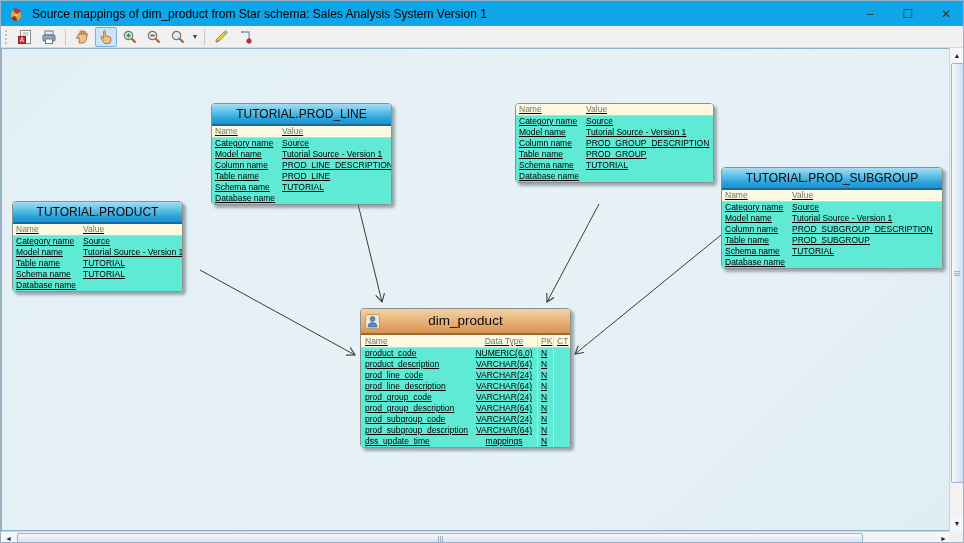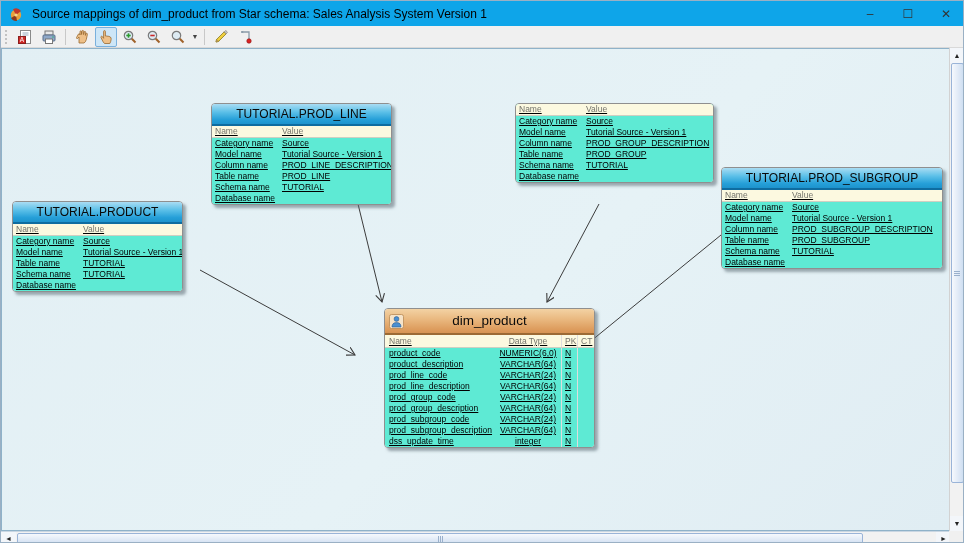--- a/index.html
+++ b/index.html
@@ -290,21 +290,21 @@
             <span class="c1">Schema name</span>
             <span class="c2">TUTORIAL</span>
           </div>
           <div class="erow">
             <span class="c1">Database name</span>
             <span class="c2"></span>
           </div>
         </div>
     </div>
 
-    <div class="entity tgt" style="left:358px;top:259px;width:211px;margin-left:24px;">
+    <div class="entity tgt" style="left:358px;top:259px;width:211px;">
       <div class="ehead">
         <span class="person-badge">
           <svg width="15" height="15" viewBox="0 0 15 15">
             <rect x="0.5" y="0.5" width="14" height="14" rx="2" fill="#f6e3c8" stroke="#b98a55" stroke-width="0.8"></rect>
             <circle cx="7.5" cy="5" r="2.4" fill="#4a90d2" stroke="#2a5a90" stroke-width="0.6"></circle>
             <path d="M3 13 Q3 8.6 7.5 8.6 Q12 8.6 12 13 Z" fill="#4a90d2" stroke="#2a5a90" stroke-width="0.6"></path>
           </svg>
         </span>
         <span>dim_product</span>
       </div>
@@ -358,21 +358,21 @@
             <span class="tc"></span>
           </div>
           <div class="trow">
             <span class="tn">prod_subgroup_description</span>
             <span class="tt">VARCHAR(64)</span>
             <span class="tp">N</span>
             <span class="tc"></span>
           </div>
           <div class="trow">
             <span class="tn">dss_update_time</span>
-            <span class="tt">integer</span>
+            <span class="tt">mappings</span>
             <span class="tp">N</span>
             <span class="tc"></span>
           </div>
         </div>
     </div>
   </div>
 
   <div class="vscroll">
     <span class="sb-btn vs-up">▲</span>
     <span class="vthumb">

